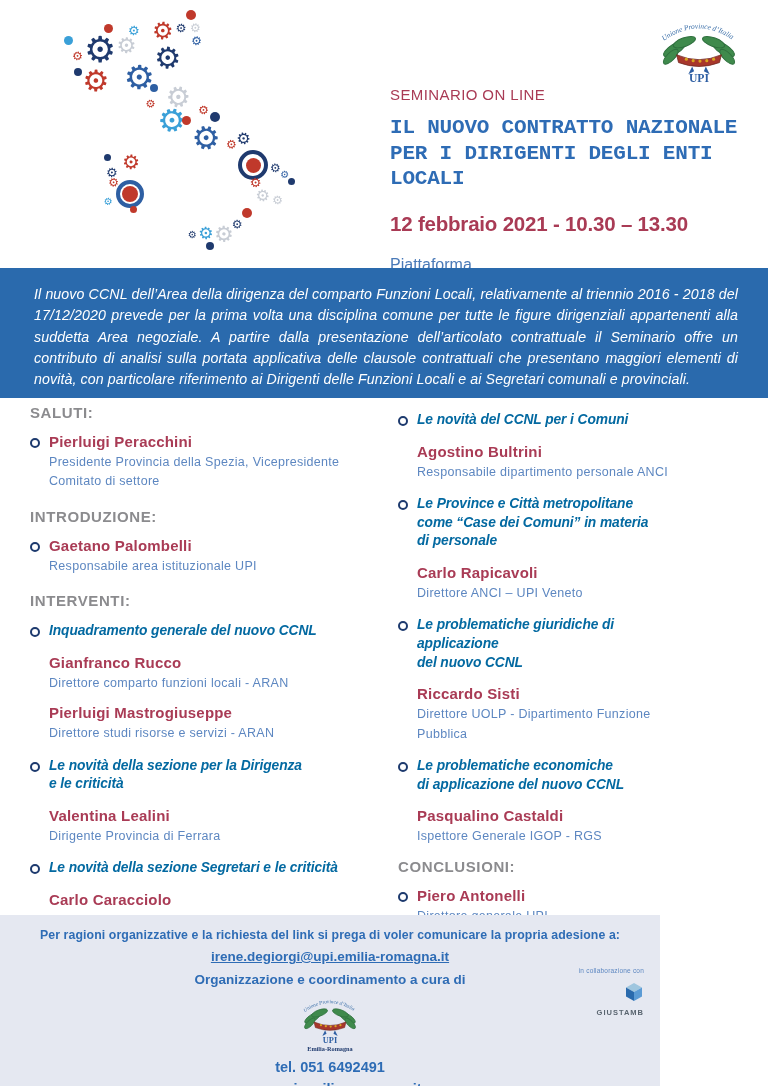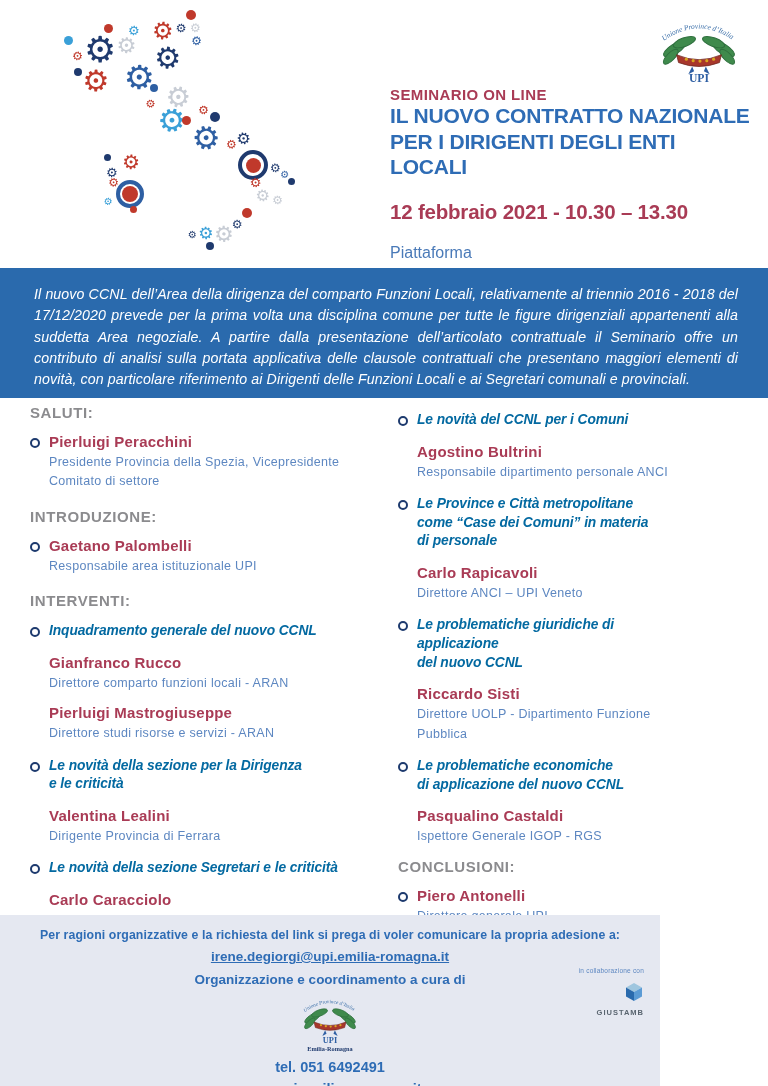--- a/index.html
+++ b/index.html
@@ -11,22 +11,22 @@
   .map .gear{position:absolute;line-height:1;display:block;transform-origin:center;}
   .map .dot{position:absolute;border-radius:50%;}
   .map .ring{position:absolute;border-radius:50%;box-sizing:border-box;background:transparent;}
 
   
   .upi-logo-top{position:absolute;right:14px;top:10px;width:110px;height:74px;}
   .logo-svg{width:100%;height:100%;}
 
   
   .header{position:absolute;left:390px;top:86px;width:366px;}
-  .kicker{color:#a93b55;font-weight:bold;font-size:15px;letter-spacing:.4px;}
-  .title{color:#2e6cb5;font-weight:bold;font-size:21px;line-height:1.22;letter-spacing:-.2px;}
+  .kicker{color:#a93b55;font-weight:normal;font-size:15px;letter-spacing:.4px;}
+  .title{color:#2e6cb5;font-weight:bold;font-size:21px;line-height:1.22;letter-spacing:-.2px;margin-top:12px;font-family:Liberation Mono, monospace;}
   .date{color:#a93b55;font-weight:bold;font-size:20.5px;margin-top:20px;letter-spacing:-.2px;}
   .platform-label{color:#4a7ab8;font-size:16px;margin-top:20px;}
   .platform-name{color:#a93b55;font-weight:bold;font-size:16px;margin-top:4px;}
 
   
   .band{position:absolute;left:0;top:268px;width:768px;height:130px;background:#2a6aad;box-sizing:border-box;
         padding:16px 30px 14px 34px;}
   .band p{margin:0;color:#ffffff;font-style:italic;font-size:14.2px;line-height:1.5;text-align:justify;letter-spacing:.1px;}
 
   

